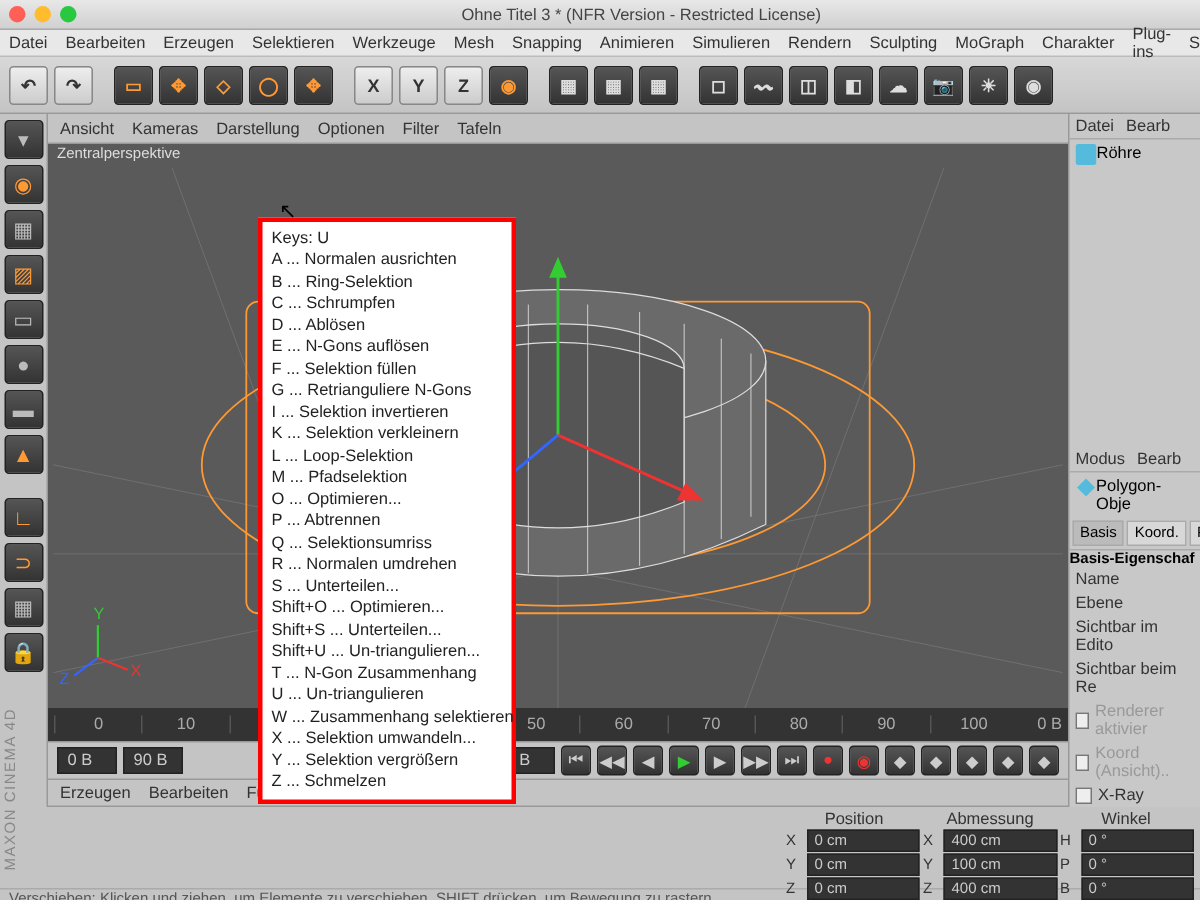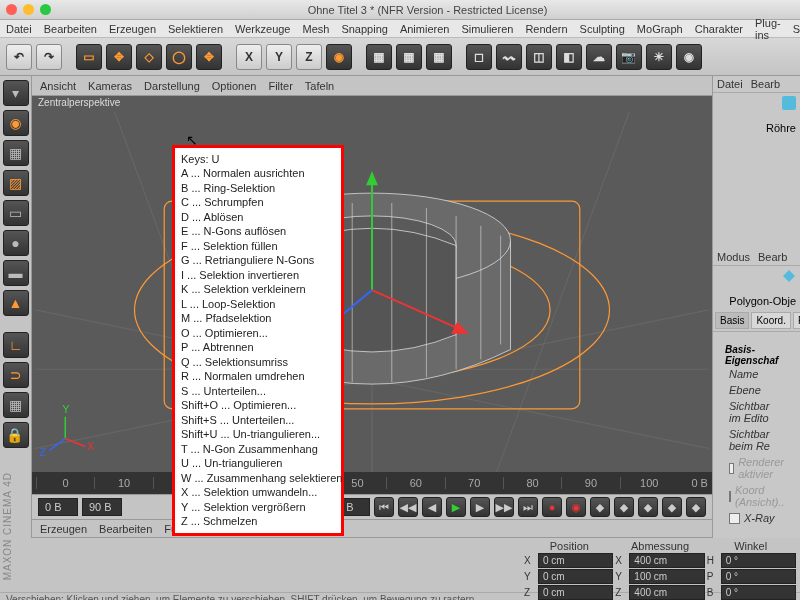--- a/index.html
+++ b/index.html
@@ -27,23 +27,23 @@
 .viewport svg { width: 100%; height: 100%; }
 .timeline { height: 22px; background: #333; display: flex; align-items: center; color: #aaa; font-size: 9px; padding: 0 4px; gap: 0; }
 .timeline .tick { flex:1; text-align:center; border-left:1px solid #555; }
 .playbar { height: 26px; background: #c4c4c4; display: flex; align-items: center; padding: 0 6px; gap: 4px; border-top: 1px solid #999; border-bottom: 1px solid #999; }
 .pfield { background: #333; color: #ccc; padding: 2px 6px; border: 1px solid #222; min-width: 40px; }
 .pbtn { width: 20px; height: 20px; background: linear-gradient(#555,#333); border:1px solid #222; border-radius:3px; display:flex; align-items:center; justify-content:center; color:#ccc; }
 .pbtn.play { color:#3c3; }
 .pbtn.rec { color:#e33; }
 .rightpanel { width: 88px; background: #c8c8c8; border-left: 1px solid #999; display:flex; flex-direction:column; }
 .rp-tabs { display:flex; gap:8px; padding:2px 4px; border-bottom:1px solid #aaa; color:#333; }
-.rp-item { display:flex; align-items:flex-end; gap:12px; padding:3px 4px;flex-direction:column; }
+.rp-item { display:flex; align-items:flex-start; gap:0; padding:3px 4px; }
 .rp-icon { width:14px; height:14px; }
-.rp-sec { padding:12px; border-top:1px solid #aaa;font-style:italic; }
+.rp-sec { padding:0; border-top:1px solid #aaa; }
 .rp-tab2 { display:flex; gap:2px; padding:2px; }
 .rp-tab2 span { padding:2px 4px; background:#d8d8d8; border:1px solid #aaa; font-size:10px; }
 .rp-tab2 span.active { background:#bbb; }
 .rp-row { display:flex; align-items:center; gap:4px; padding:2px 4px; font-size:10px; color:#333; }
 .rp-row.dis { color:#999; }
 .chk { width:11px; height:11px; border:1px solid #777; background:#eee; }
 .bottom-tabs { height:18px; background:#c4c4c4; display:flex; align-items:center; gap:12px; padding:0 8px; color:#333; border-bottom:1px solid #999; }
 .coords { height: 54px; background:#c4c4c4; display:flex; }
 .coords-left { flex:1; }
 .coords-right { width: 280px; padding:2px 4px; }

